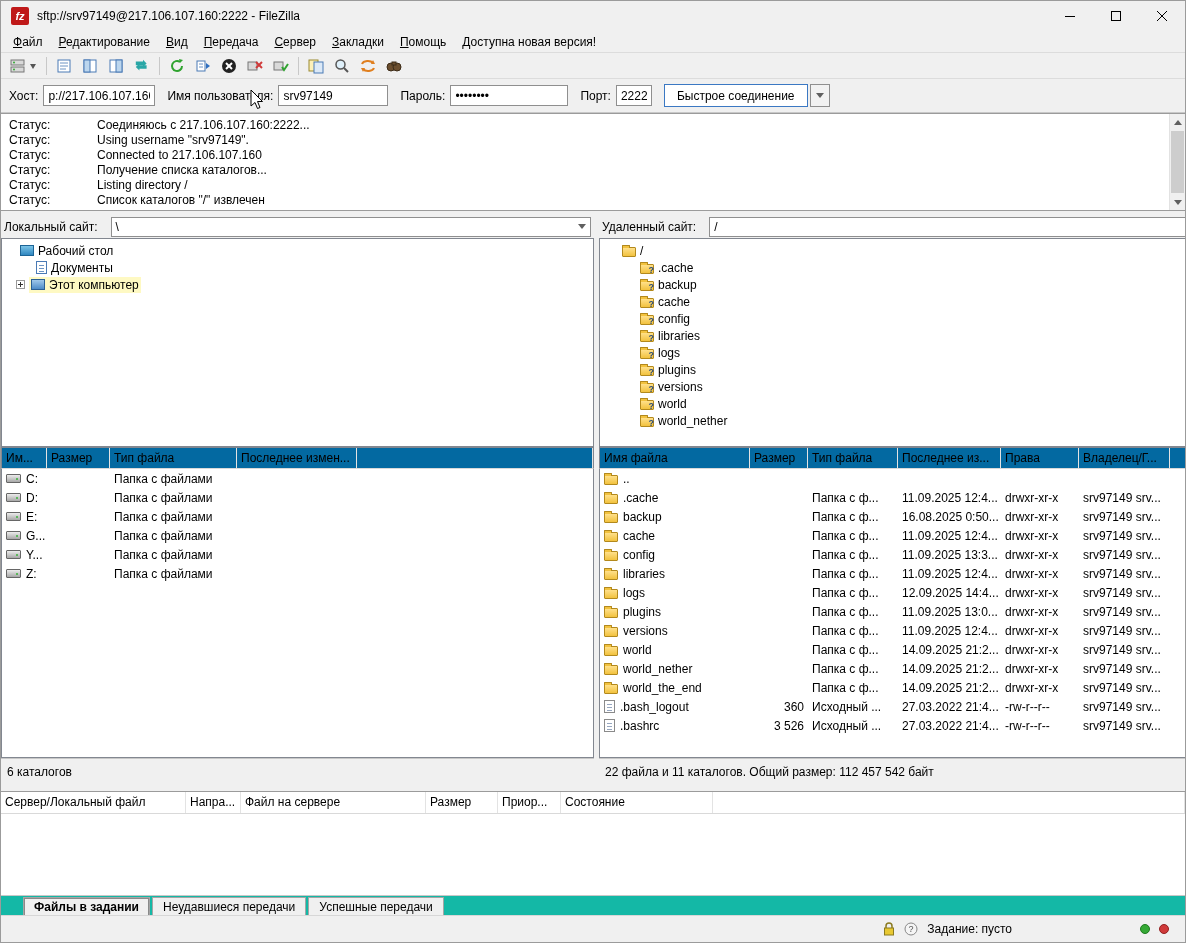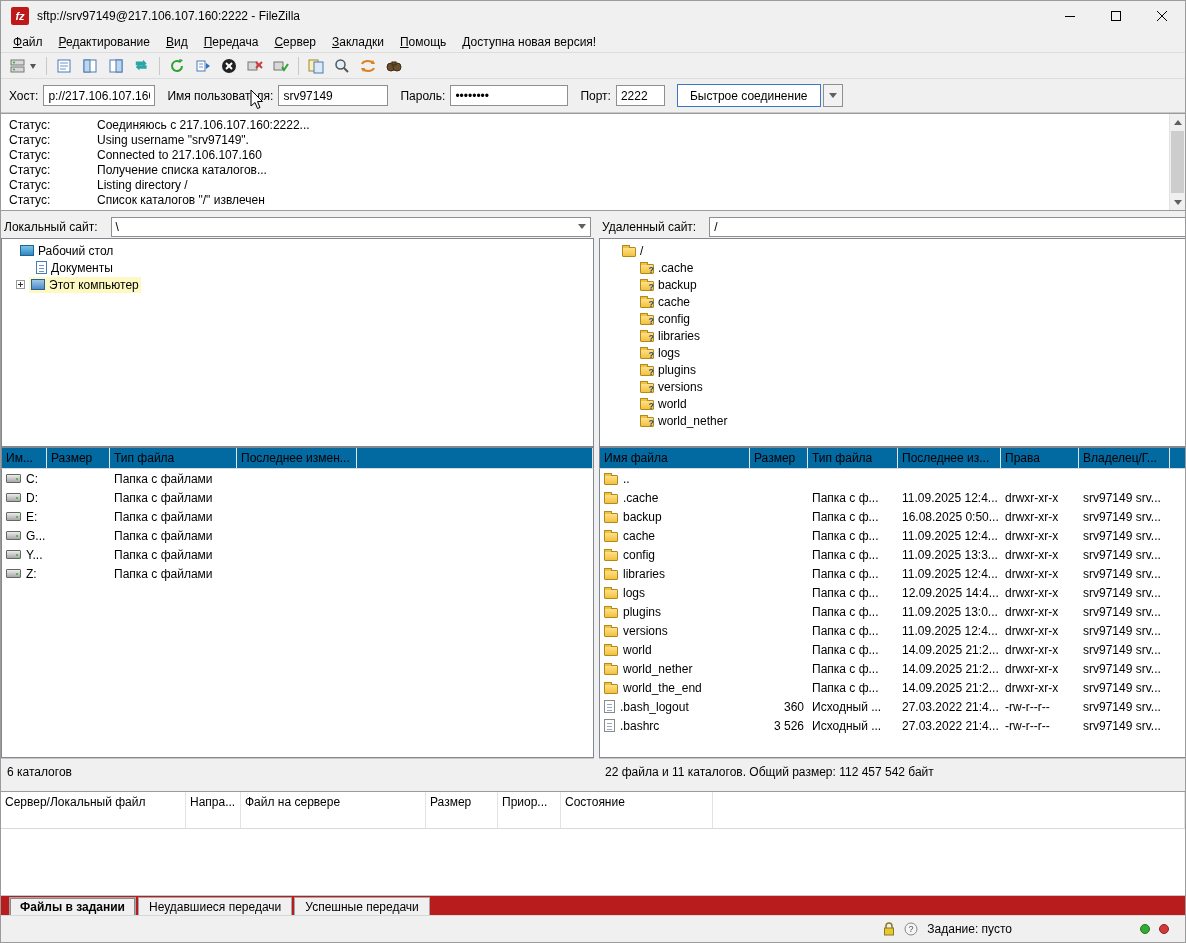--- a/index.html
+++ b/index.html
@@ -86,22 +86,22 @@
   .pagefile::before{content:"";position:absolute;left:2px;right:2px;top:3px;height:1px;background:#97a7c0;box-shadow:0 3px 0 #97a7c0,0 6px 0 #97a7c0}
   .drive{width:15px;height:9px;background:linear-gradient(#ececec,#a7a7a7);border:1px solid #666;border-radius:1px;flex:none;position:relative}
   .drive::after{content:"";position:absolute;right:2px;top:3px;width:2px;height:2px;background:#39b339;border-radius:50%}
   .desktop-ico{width:14px;height:11px;background:linear-gradient(#7cc4e8,#2f87c0);border:1px solid #1c6496;flex:none}
   .docs-ico{width:11px;height:13px;background:#fff;border:1px solid #4a7ab5;flex:none;position:relative}
   .docs-ico::before{content:"";position:absolute;left:2px;right:2px;top:3px;height:1px;background:#6d94c4;box-shadow:0 3px 0 #6d94c4,0 6px 0 #6d94c4}
   .computer-ico{width:14px;height:11px;background:linear-gradient(#9fc8ea,#4d8cc8);border:1px solid #2b5f94;flex:none}
 
   
   .queue-panel{position:absolute;top:790px;left:0;right:0;height:104px;background:#fff;border-top:1px solid #9b9b9b}
-  .queue-header{height:37px;display:grid;grid-template-columns:185px 55px 185px 72px 63px 152px 1fr;border-bottom:1px solid #d9d9d9;background:#fff}
-  .tabs{position:absolute;top:894px;left:0;right:0;height:22px;background:#b91c1c;display:flex;align-items:flex-end;padding-left:8px;border-top:1px solid #c8c8c8}
+  .queue-header{height:22px;display:grid;grid-template-columns:185px 55px 185px 72px 63px 152px 1fr;border-bottom:1px solid #d9d9d9;background:#fff}
+  .tabs{position:absolute;top:894px;left:0;right:0;height:22px;background:#14b8a6;display:flex;align-items:flex-end;padding-left:22px;border-top:1px solid #c8c8c8}
   .tab{height:20px;display:flex;align-items:center;padding:0 10px;border:1px solid #a5a5a5;background:#f0f0f0;margin-right:2px;white-space:nowrap}
   .tab.active{font-weight:bold;box-shadow:inset 0 0 0 1px #8a8a8a}
 
   
   .statusbar{position:absolute;bottom:0;left:0;right:0;height:27px;background:#f0f0f0;border-top:1px solid #d7d7d7;display:flex;align-items:center;justify-content:flex-end;gap:9px;padding-right:16px}
   .led{width:10px;height:10px;border-radius:50%;flex:none}
   .led.green{background:#35a935;border:1px solid #1f7a1f}
   .led.red{background:#d03a3a;border:1px solid #932121}
 
   .cursor{position:absolute;left:248px;top:88px;z-index:50;pointer-events:none}
@@ -242,21 +242,21 @@
   </div>
 
   <div class="quickbar">
     <label>Хост:</label>
     <input class="qc-input" style="width: 112px;" value="p://217.106.107.160">
     <label>Имя пользователя:</label>
     <input class="qc-input" style="width: 110px;" value="srv97149">
     <label>Пароль:</label>
     <input class="qc-input" style="width: 118px;" value="••••••••">
     <label>Порт:</label>
-    <input class="qc-input" style="width: 49px;" value="2222">
+    <input class="qc-input" style="width: 36px;" value="2222">
     <button class="qc-btn">Быстрое соединение</button>
     <div class="qc-dd">
         <span class="tri tri-down"></span>
       </div>
   </div>
 
   <svg class="cursor" width="16" height="22">
     <path d="M2,1 L2,17 L6,13.5 L8.5,19.5 L11,18.5 L8.5,12.5 L13.5,12.5 Z" fill="#fff" stroke="#000"></path>
   </svg>
 

